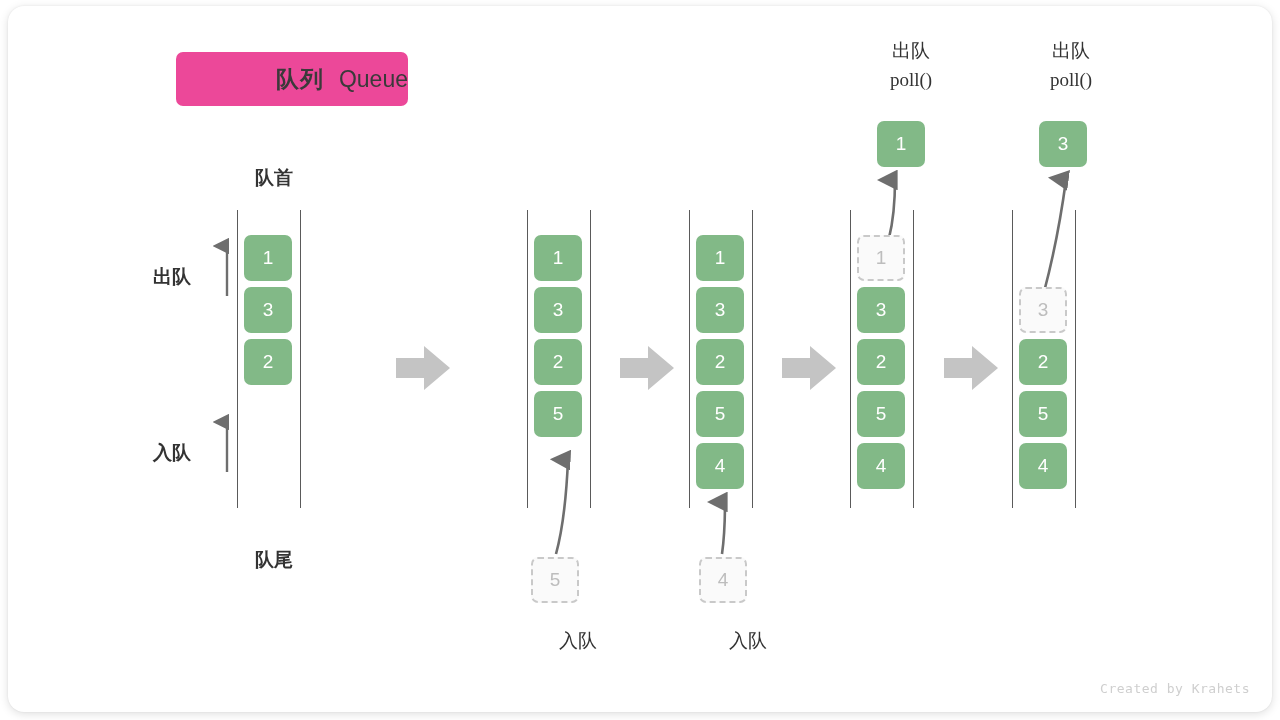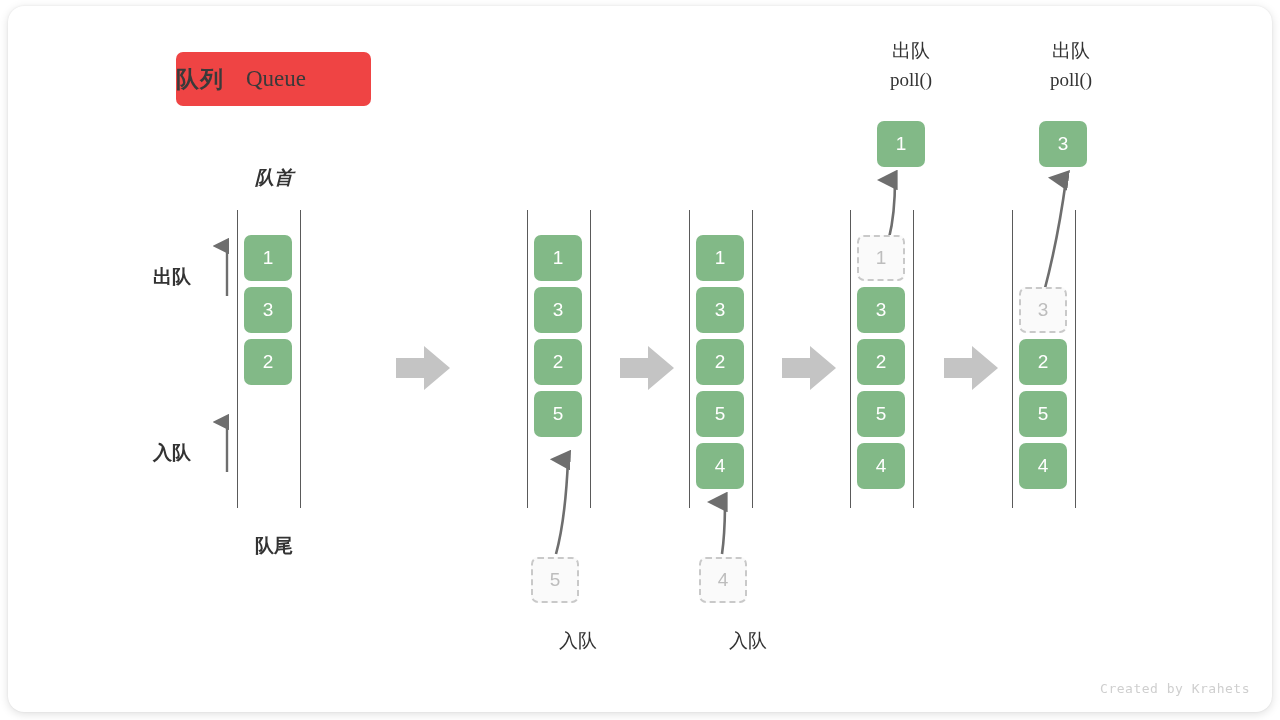--- a/index.html
+++ b/index.html
@@ -4,25 +4,25 @@
 <style>
   html,body{margin:0;padding:0;background:#ffffff;}
   body{width:1280px;height:720px;overflow:hidden;
        font-family:"Liberation Sans","DejaVu Sans",sans-serif;}
   #card{position:absolute;left:8px;top:6px;width:1264px;height:706px;
         background:#ffffff;border-radius:16px;
         box-shadow:0 2px 10px rgba(0,0,0,0.13), 0 0 2px rgba(0,0,0,0.08);}
   .abs{position:absolute;}
 
   
-  #title-badge{left:168px;top:46px;width:195px;height:54px;background:#ef4444;
-     border-radius:7px;display:flex;align-items:center;justify-content:flex-start;}
+  #title-badge{left:168px;top:46px;width:232px;height:54px;background:#ec4899;
+     border-radius:7px;display:flex;align-items:center;justify-content:flex-end;}
   #title-badge .cn{font-size:23px;font-weight:bold;color:#3a3a3a;letter-spacing:1px;}
-  #title-badge .en{font-size:23px;color:#3a3a3a;margin-left:22px;
-     font-family:Liberation Serif, serif;}
+  #title-badge .en{font-size:23px;color:#3a3a3a;margin-left:15px;
+     font-family:Liberation Sans, sans-serif;}
 
   
   .endlabel{font-size:19px;font-weight:bold;color:#333;text-align:center;width:120px;}
 
   
   .rail{width:1px;background:#5a5a5a;}
 
   
   .box{width:48px;height:46px;border-radius:7px;background:#82b987;
        color:#ffffff;font-size:19px;display:flex;align-items:center;
@@ -48,22 +48,22 @@
 </head>
 <body>
 
 <div id="card" class="abs">
 
   <div id="title-badge" class="abs">
     <span class="cn">队列</span>
     <span class="en">Queue</span>
   </div>
 
-  <div class="abs endlabel" style="left:206px;top:159px;font-style:italic;">队首</div>
-  <div class="abs endlabel" style="left:206px;top:527px;">队尾</div>
+  <div class="abs endlabel" style="left:206px;top:159px;">队首</div>
+  <div class="abs endlabel" style="left:206px;top:541px;">队尾</div>
 
   <div class="abs oplabel" style="left:145px;top:258px;">出队</div>
   <svg class="abs" style="left:210px;top:232px;" width="20" height="60">
     <defs>
       <marker id="thin-up" markerWidth="7" markerHeight="7" refX="3.5" refY="6" orient="auto">
           <path d="M3.5 0 L7 7 L0 7 Z" fill="#6e6e6e"></path>
         </marker>
     </defs>
     <line x1="9" y1="58" x2="9" y2="8" stroke="#6e6e6e" stroke-width="2.4" marker-end="url(#thin-up)"></line>
   </svg>

